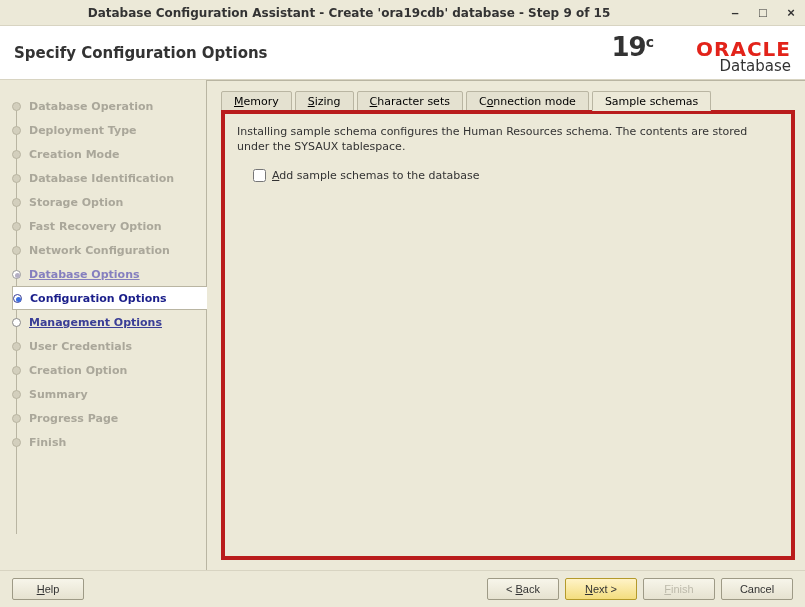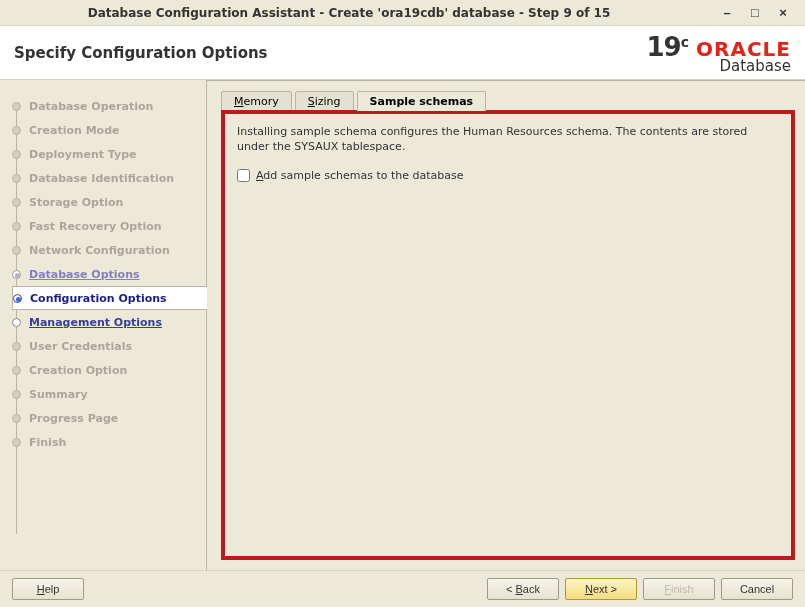--- a/index.html
+++ b/index.html
@@ -11,21 +11,21 @@
     width: 805px;
     height: 607px;
     overflow: hidden;
     color: #000;
   }
   .titlebar {
     height: 26px;
     background: #ece9d8;
     display: flex;
     align-items: center;
-    padding: 0 14px;
+    padding: 0 6px;
     border-bottom: 1px solid #d8d4c2;
     gap: 35px;
   }
   .titlebar-title {
     flex: 1;
     text-align: center;
     font-weight: bold;
     font-size: 12px;
     color: #333;
   }
@@ -68,20 +68,21 @@
     font-weight: bold;
     color: #333;
     letter-spacing: -1px;
   }
   .brand-ver sup { font-size: 14px; vertical-align: top; position: relative; top: 2px;}
   .brand-name {
     display: flex;
     flex-direction: column;
     align-items: flex-end;
     line-height: 1;
+    margin-left: 35px;
   }
   .brand-oracle {
     color: #e2231a;
     font-weight: bold;
     font-size: 20px;
     letter-spacing: 1px;
   }
   .brand-db {
     color: #333;
     font-size: 15px;
@@ -167,41 +168,41 @@
     font-size: 11px;
     cursor: pointer;
     position: relative;
     border-radius: 2px 2px 0 0;
   }
   .tab u { text-decoration: underline; }
   .tab.active {
     background: #ece9d8;
     border-bottom: 1px solid #ece9d8;
     z-index: 3;
-    font-weight: bold;
   }
   .tab-pane {
     border: 4px solid #b91c1c;
     background: #ece9d8;
     flex: 1;
     padding: 10px 12px;
     position: relative;
   }
   .desc {
     font-size: 11px;
     color: #333;
     line-height: 1.4;
     margin-bottom: 14px;
   }
   .checkbox-row {
     display: flex;
     align-items: center;
     gap: 6px;
     font-size: 11px;
     color: #333;
+    margin-left: 16px;
   }
   .checkbox-row input[type=checkbox]{
     width:13px; height:13px; margin:0;
     background:#fff; border:1px solid #888;
   }
   .footer {
     height: 37px;
     background: #ece9d8;
     display: flex;
     align-items: center;
@@ -257,25 +258,25 @@
 <div class="main">
   <div class="sidebar">
     <div class="connector"></div>
     <div id="steps-container">
         <div class="step past">
           <span class="step-dot"></span>
           <span class="step-label">Database Operation</span>
         </div>
         <div class="step past">
           <span class="step-dot"></span>
+          <span class="step-label">Deployment Type</span>
+        </div>
+        <div class="step past">
+          <span class="step-dot"></span>
           <span class="step-label">Creation Mode</span>
-        </div>
-        <div class="step past">
-          <span class="step-dot"></span>
-          <span class="step-label">Deployment Type</span>
         </div>
         <div class="step past">
           <span class="step-dot"></span>
           <span class="step-label">Database Identification</span>
         </div>
         <div class="step past">
           <span class="step-dot"></span>
           <span class="step-label">Storage Option</span>
         </div>
         <div class="step past">
@@ -317,20 +318,22 @@
         <div class="step future">
           <span class="step-dot"></span>
           <span class="step-label">Finish</span>
         </div>
       </div>
   </div>
   <div class="content">
     <div class="tabs" id="tabs-container">
         <div class="tab"><u>M</u>emory</div>
         <div class="tab"><u>S</u>izing</div>
+        <div class="tab"><u>C</u>haracter sets</div>
+        <div class="tab">C<u>o</u>nnection mode</div>
         <div class="tab active">Sample schemas</div>
       </div>
     <div class="tab-pane">
       <div class="desc">Installing sample schema configures the Human Resources schema. The contents are stored under the SYSAUX tablespace.</div>
       <label class="checkbox-row">
         <input type="checkbox" style="">
         <span id="chk-label"><u>A</u>dd sample schemas to the database</span>
       </label>
     </div>
   </div>

